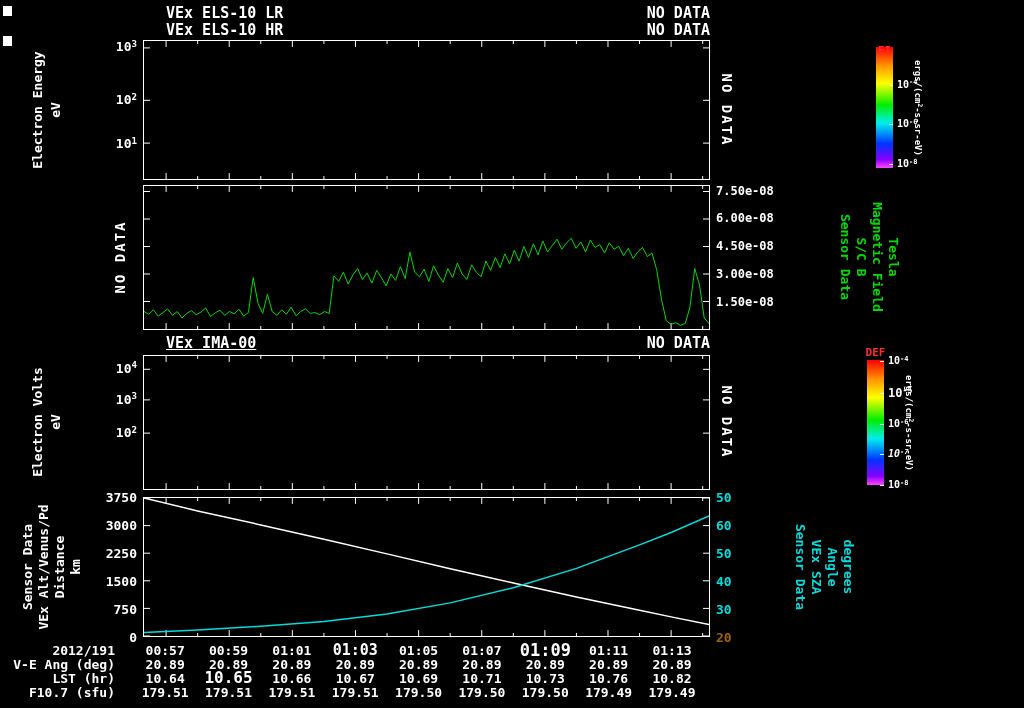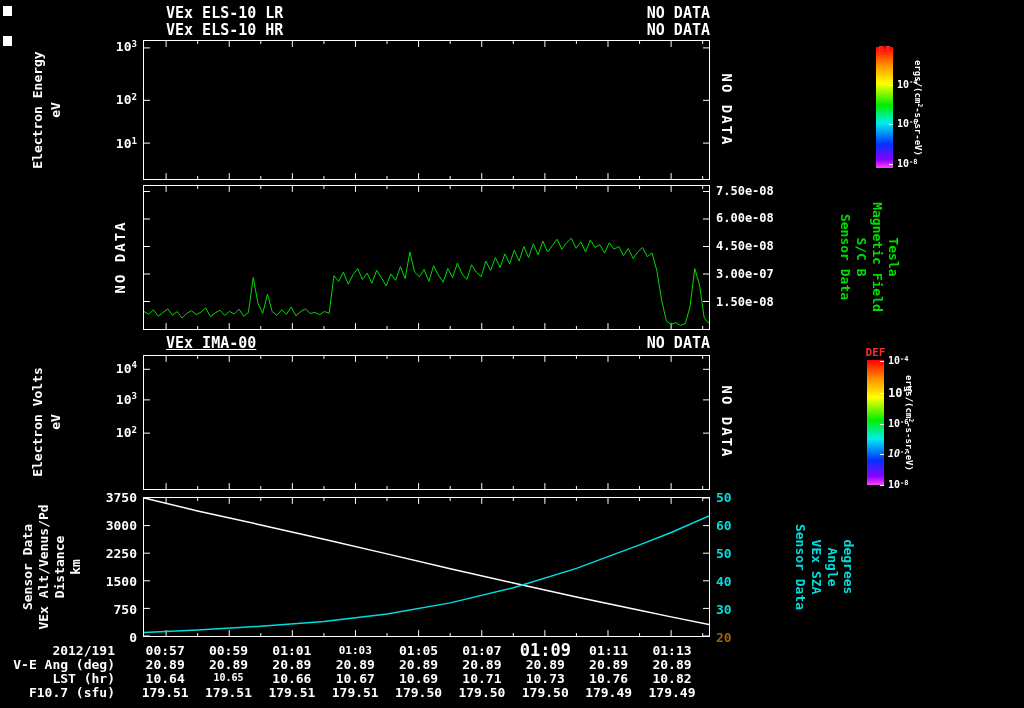--- a/index.html
+++ b/index.html
@@ -234,47 +234,47 @@
   <div id="overlay" style="position:absolute;left:0;top:0;width:100%;height:100%;">
       <span class="lbl" style="left: 137px; top: 47px; transform: translate(-100%, -50%); font-size: 13px;">10<span class="sup">3</span></span>
       <span class="lbl" style="left: 137px; top: 100.2px; transform: translate(-100%, -50%); font-size: 13px;">10<span class="sup">2</span></span>
       <span class="lbl" style="left: 137px; top: 143.6px; transform: translate(-100%, -50%); font-size: 13px;">10<span class="sup">1</span></span>
       <span class="lbl" style="left: 137px; top: 368.5px; transform: translate(-100%, -50%); font-size: 13px;">10<span class="sup">4</span></span>
       <span class="lbl" style="left: 137px; top: 399.55px; transform: translate(-100%, -50%); font-size: 13px;">10<span class="sup">3</span></span>
       <span class="lbl" style="left: 137px; top: 433.3px; transform: translate(-100%, -50%); font-size: 13px;">10<span class="sup">2</span></span>
       <span class="lbl" style="left: 716px; top: 190.577px; transform: translate(0px, -50%); font-size: 12px;">7.50e-08</span>
       <span class="lbl" style="left: 716px; top: 218.462px; transform: translate(0px, -50%); font-size: 12px;">6.00e-08</span>
       <span class="lbl" style="left: 716px; top: 246.346px; transform: translate(0px, -50%); font-size: 12px;">4.50e-08</span>
-      <span class="lbl" style="left: 716px; top: 274.231px; transform: translate(0px, -50%); font-size: 12px;">3.00e-07</span>
+      <span class="lbl" style="left: 716px; top: 274.231px; transform: translate(0px, -50%); font-size: 12px;">3.00e-08</span>
       <span class="lbl" style="left: 716px; top: 302.115px; transform: translate(0px, -50%); font-size: 12px;">1.50e-08</span>
       <span class="lbl" style="left: 137px; top: 497px; transform: translate(-100%, -50%); font-size: 13px;">3750</span>
       <span class="lbl" style="left: 716px; top: 497px; transform: translate(0px, -50%); color: rgb(0, 221, 221); font-size: 13px;">50</span>
       <span class="lbl" style="left: 137px; top: 525px; transform: translate(-100%, -50%); font-size: 13px;">3000</span>
       <span class="lbl" style="left: 716px; top: 525px; transform: translate(0px, -50%); color: rgb(0, 221, 221); font-size: 13px;">60</span>
       <span class="lbl" style="left: 137px; top: 553px; transform: translate(-100%, -50%); font-size: 13px;">2250</span>
       <span class="lbl" style="left: 716px; top: 553px; transform: translate(0px, -50%); color: rgb(0, 221, 221); font-size: 13px;">50</span>
       <span class="lbl" style="left: 137px; top: 581px; transform: translate(-100%, -50%); font-size: 13px;">1500</span>
       <span class="lbl" style="left: 716px; top: 581px; transform: translate(0px, -50%); color: rgb(0, 221, 221); font-size: 13px;">40</span>
       <span class="lbl" style="left: 137px; top: 609px; transform: translate(-100%, -50%); font-size: 13px;">750</span>
       <span class="lbl" style="left: 716px; top: 609px; transform: translate(0px, -50%); color: rgb(0, 221, 221); font-size: 13px;">30</span>
       <span class="lbl" style="left: 137px; top: 637px; transform: translate(-100%, -50%); font-size: 13px;">0</span>
       <span class="lbl" style="left: 716px; top: 637px; transform: translate(0px, -50%); color: #a16207; font-size: 13px;">20</span>
       <span class="lbl" style="left: 165.173px; top: 650px; transform: translate(-50%, -50%); font-size: 13px;">00:57</span>
       <span class="lbl" style="left: 165.173px; top: 664px; transform: translate(-50%, -50%); font-size: 13px;">20.89</span>
       <span class="lbl" style="left: 165.173px; top: 678px; transform: translate(-50%, -50%); font-size: 13px;">10.64</span>
       <span class="lbl" style="left: 165.173px; top: 692px; transform: translate(-50%, -50%); font-size: 13px;">179.51</span>
       <span class="lbl" style="left: 228.525px; top: 650px; transform: translate(-50%, -50%); font-size: 13px;">00:59</span>
       <span class="lbl" style="left: 228.525px; top: 664px; transform: translate(-50%, -50%); font-size: 13px;">20.89</span>
-      <span class="lbl" style="left: 228.525px; top: 678px; transform: translate(-50%, -50%); font-size: 10px;">10.65</span>
+      <span class="lbl" style="left: 228.525px; top: 678px; transform: translate(-50%, -50%); font-size: 16px;">10.65</span>
       <span class="lbl" style="left: 228.525px; top: 692px; transform: translate(-50%, -50%); font-size: 13px;">179.51</span>
       <span class="lbl" style="left: 291.877px; top: 650px; transform: translate(-50%, -50%); font-size: 13px;">01:01</span>
       <span class="lbl" style="left: 291.877px; top: 664px; transform: translate(-50%, -50%); font-size: 13px;">20.89</span>
       <span class="lbl" style="left: 291.877px; top: 678px; transform: translate(-50%, -50%); font-size: 13px;">10.66</span>
       <span class="lbl" style="left: 291.877px; top: 692px; transform: translate(-50%, -50%); font-size: 13px;">179.51</span>
-      <span class="lbl" style="left: 355.229px; top: 650px; transform: translate(-50%, -50%); font-size: 11px;">01:03</span>
+      <span class="lbl" style="left: 355.229px; top: 650px; transform: translate(-50%, -50%); font-size: 15px;">01:03</span>
       <span class="lbl" style="left: 355.229px; top: 664px; transform: translate(-50%, -50%); font-size: 13px;">20.89</span>
       <span class="lbl" style="left: 355.229px; top: 678px; transform: translate(-50%, -50%); font-size: 13px;">10.67</span>
       <span class="lbl" style="left: 355.229px; top: 692px; transform: translate(-50%, -50%); font-size: 13px;">179.51</span>
       <span class="lbl" style="left: 418.581px; top: 650px; transform: translate(-50%, -50%); font-size: 13px;">01:05</span>
       <span class="lbl" style="left: 418.581px; top: 664px; transform: translate(-50%, -50%); font-size: 13px;">20.89</span>
       <span class="lbl" style="left: 418.581px; top: 678px; transform: translate(-50%, -50%); font-size: 13px;">10.69</span>
       <span class="lbl" style="left: 418.581px; top: 692px; transform: translate(-50%, -50%); font-size: 13px;">179.50</span>
       <span class="lbl" style="left: 481.933px; top: 650px; transform: translate(-50%, -50%); font-size: 13px;">01:07</span>
       <span class="lbl" style="left: 481.933px; top: 664px; transform: translate(-50%, -50%); font-size: 13px;">20.89</span>
       <span class="lbl" style="left: 481.933px; top: 678px; transform: translate(-50%, -50%); font-size: 13px;">10.71</span>

